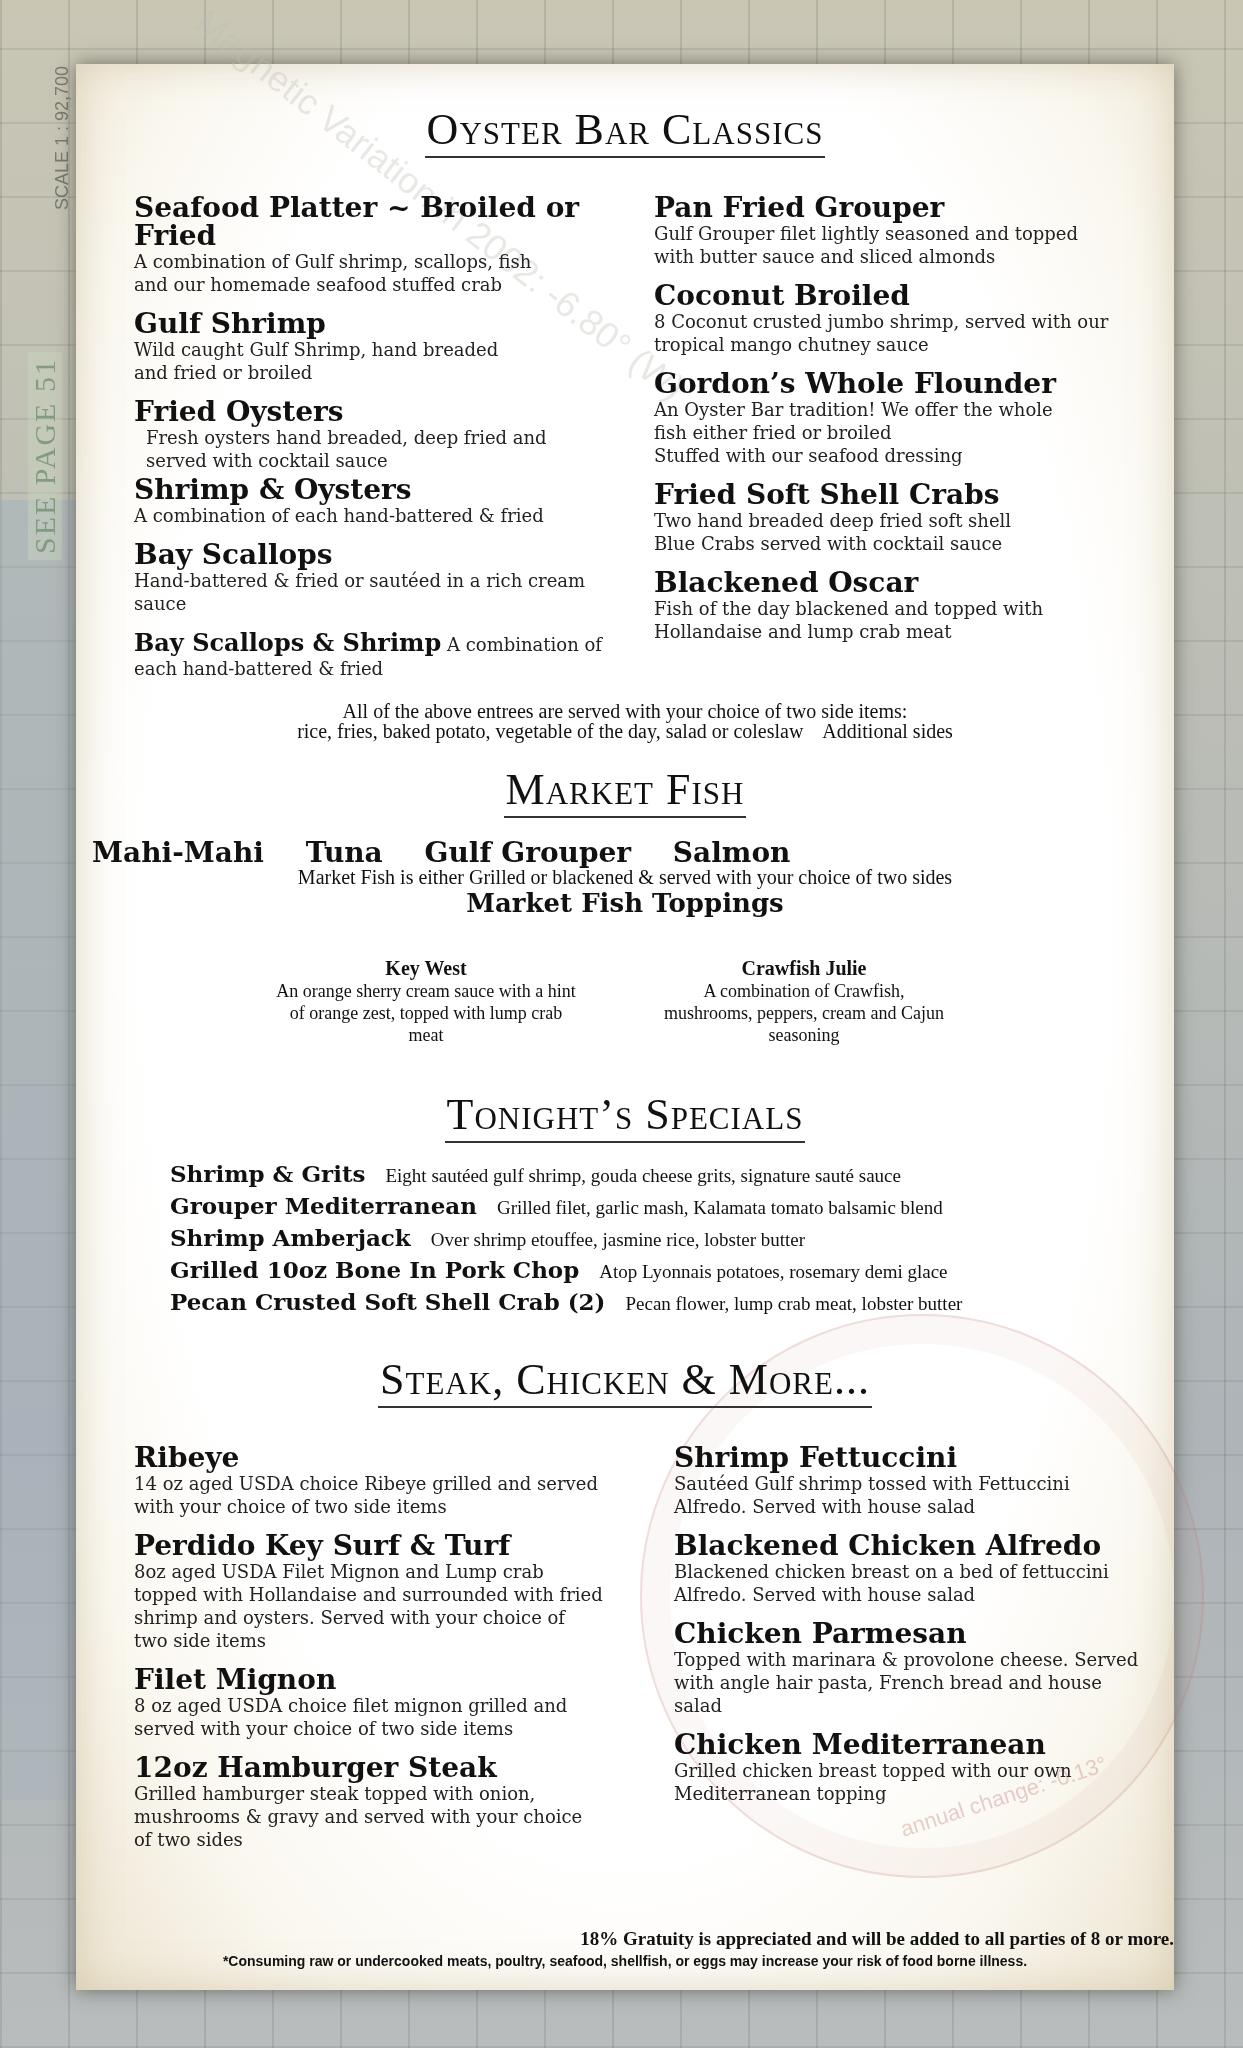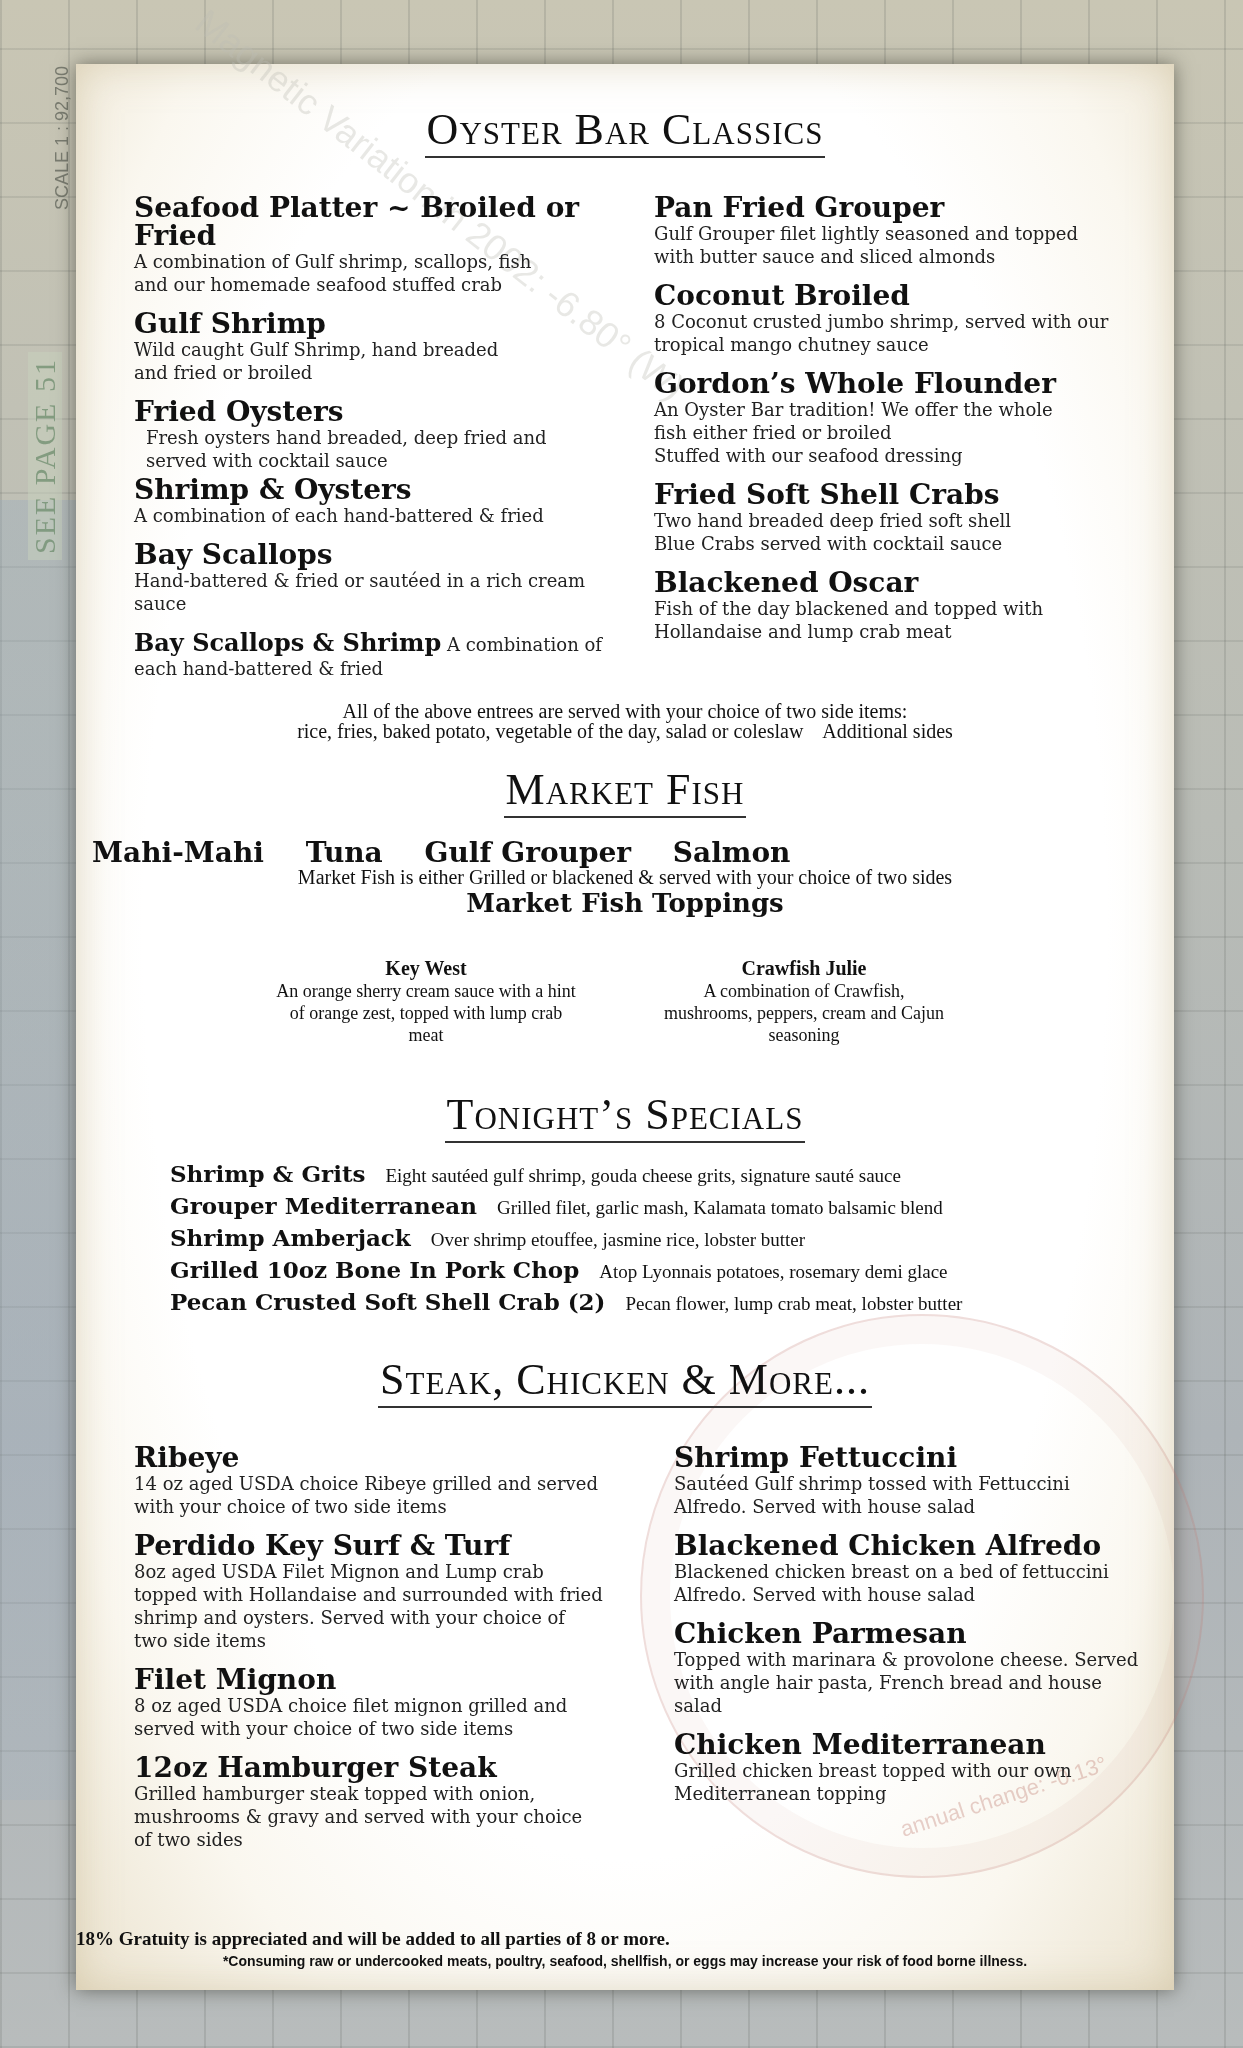--- a/index.html
+++ b/index.html
@@ -65,21 +65,21 @@
     .subhead {
       position: absolute; left: 0; width: 100%; text-align: center; font-size: 26px; font-weight: bold;
     }
     .topping { position: absolute; text-align: center; width: 320px; font-family: "Liberation Serif", serif; }
     .topping .t-name { font-size: 20px; font-weight: bold; line-height: 24px; }
     .topping .t-desc { font-size: 18px; line-height: 22px; }
     .specials { position: absolute; left: 94px; top: 1095px; }
     .special { font-size: 23px; font-weight: bold; line-height: 30px; white-space: nowrap; }
     .special .s-desc { font-family: "Liberation Serif", serif; font-size: 19px; font-weight: normal; margin-left: 20px; }
     .footer-1 {
-      position: absolute; left: 0; width: 100%; text-align: left; top: 1864px;
+      position: absolute; left: 0; width: 100%; text-align: right; top: 1864px;
       font-family: "Liberation Serif", serif; font-weight: bold; font-size: 19px;
     }
     .footer-2 {
       position: absolute; left: 0; width: 100%; text-align: center; top: 1889px;
       font-family: "Liberation Sans", sans-serif; font-weight: bold; font-size: 14px;
     }
   </style>
 </head>
 <body>
 

